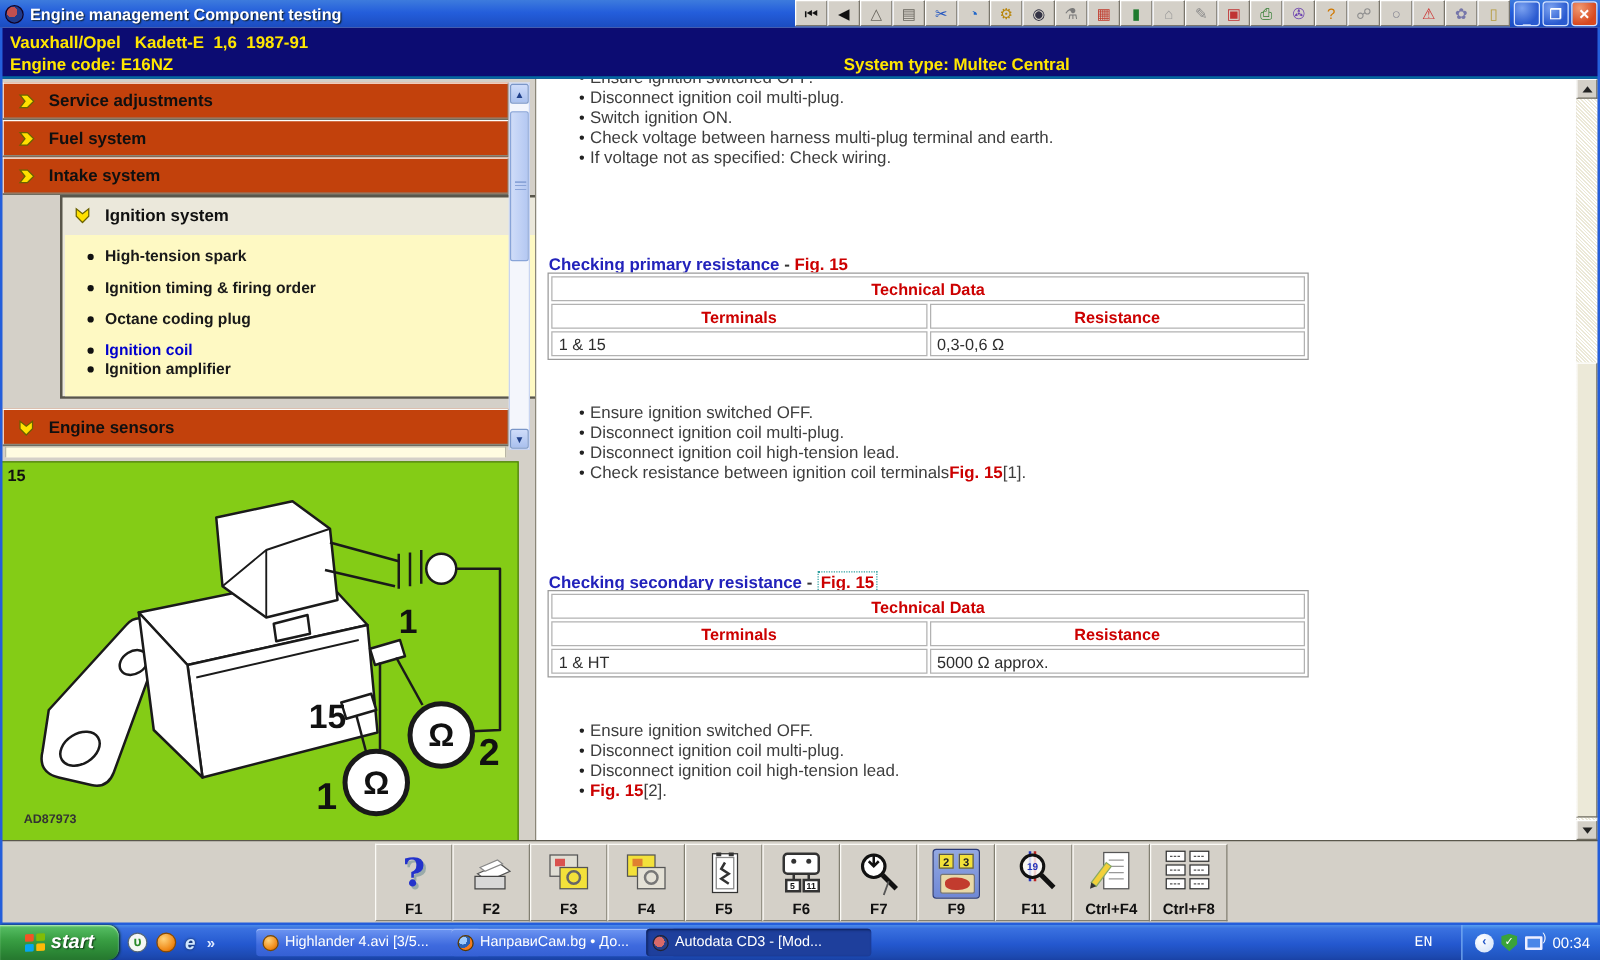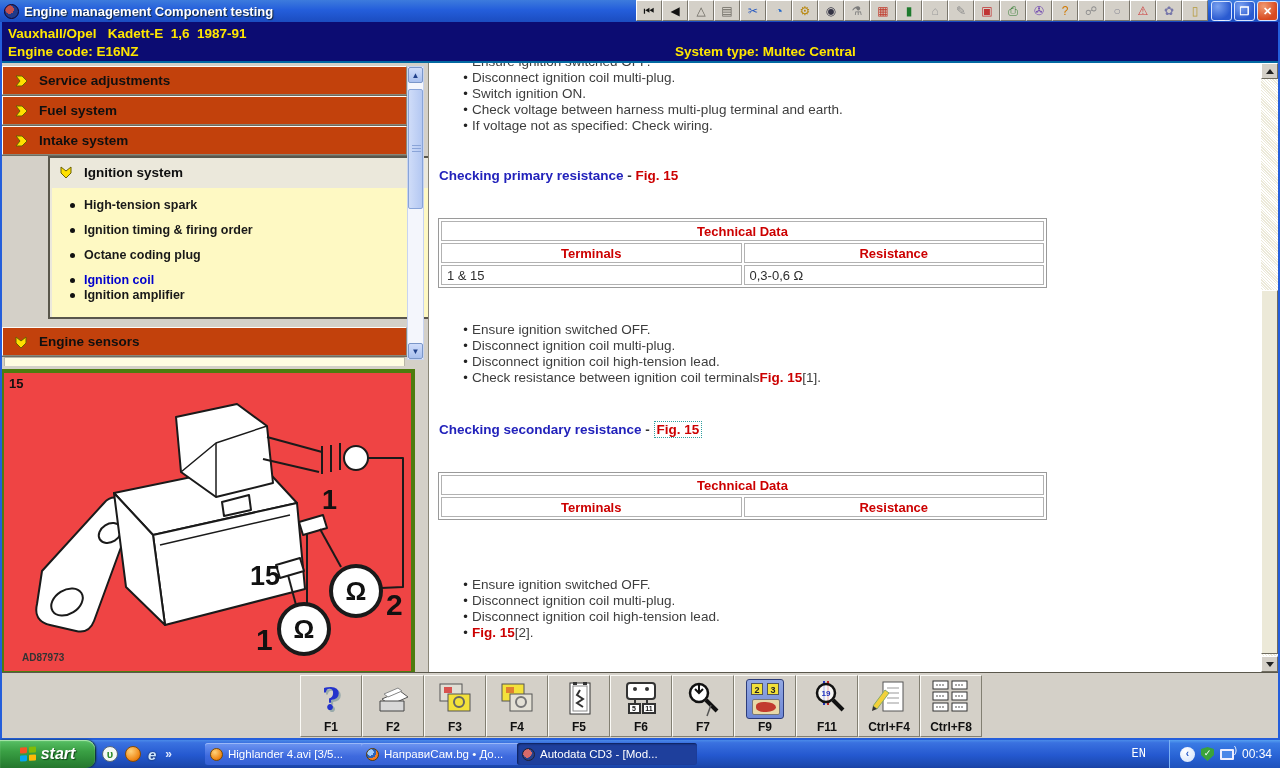--- a/index.html
+++ b/index.html
@@ -60,30 +60,30 @@
     background:linear-gradient(#cfdcfa,#a9c0ee); border:1px solid #7a96c8; border-radius:2px;
     color:#20408a; font-size:8px; display:flex; align-items:center; justify-content:center; }
   .sb-xp .up { top:0; } .sb-xp .down { bottom:0; }
   .sb-xp .thumb { position:absolute; left:0; top:22px; width:15px; height:120px;
     background:linear-gradient(90deg,#cfdcf8,#b4c8f2); border:1px solid #88a4d8; border-radius:2px; }
   .sb-xp .grip { position:absolute; left:3px; top:55px; width:9px; height:8px;
     background:repeating-linear-gradient(#8aa4d8 0 1px, transparent 1px 3px); }
 
   
   .figure-panel { position:absolute; left:0; top:369px; width:415px; height:306px;
-    background:#ef4444; border:4px solid #4d7c0f; }
+    background:#84cc16; border:1px solid #4d7c0f; }
   .fig-num { position:absolute; left:5px; top:3px; font-weight:bold; font-size:13px; color:#111; }
 
   
   .content { position:absolute; left:428px; top:63px; width:833px; height:609px;
     background:#fff; border-left:1px solid #8a8678; overflow:hidden; }
   .bullet { position:absolute; display:flex; white-space:nowrap; font-size:13.5px; color:#3d3d3d; line-height:16px; }
   .bullet .b { width:13px; flex:0 0 auto; text-align:center; font-size:13px; color:#222; }
   .bullet .red-fig { color:#cc0000; font-weight:bold; }
-  .heading { position:absolute; left:10px; white-space:nowrap; font-size:13.5px; font-weight:bold; }
+  .heading { position:absolute; left:10px; white-space:nowrap; font-size:13.5px; font-weight:bold;margin-top:36px; }
   .heading .h-blue { color:#2222bb; }
   .heading .h-dash { color:#333; font-weight:bold; }
   .heading .h-red { color:#cc0000; }
   .heading .fig-focus { border:1px dotted #2f9f9f; padding:0 2px; }
 
   table.tech { position:absolute; left:9px; width:609px; border-collapse:separate; border-spacing:2px;
     background:#fff; border:1px solid #9a9a9a; table-layout:fixed; }
   table.tech td { border:1px solid #b2b2b2; height:20px; font-size:13px; padding:1px 5px; background:#fff; overflow:hidden; white-space:nowrap; }
   table.tech .tt { text-align:center; color:#cc0000; font-weight:bold; }
   table.tech .tv { color:#2e2e2e; }
@@ -389,20 +389,24 @@
 
   <table class="tech" style="top:409px">
     <tbody>
         <tr>
           <td colspan="2" class="tt">Technical Data</td>
         </tr>
     <tr>
       <td class="tt" style="width:50%">Terminals</td>
       <td class="tt">Resistance</td>
     </tr>
+    <tr>
+      <td class="tv">1 &amp; HT</td>
+      <td class="tv">5000 Ω approx.</td>
+    </tr>
   </tbody>
     </table>
 
   <div class="bullet" style="left:30px;top:514px">
       <span class="b">•</span>
       <span>Ensure ignition switched OFF.</span>
     </div>
   <div class="bullet" style="left:30px;top:530px">
       <span class="b">•</span>
       <span>Disconnect ignition coil multi-plug.</span>

